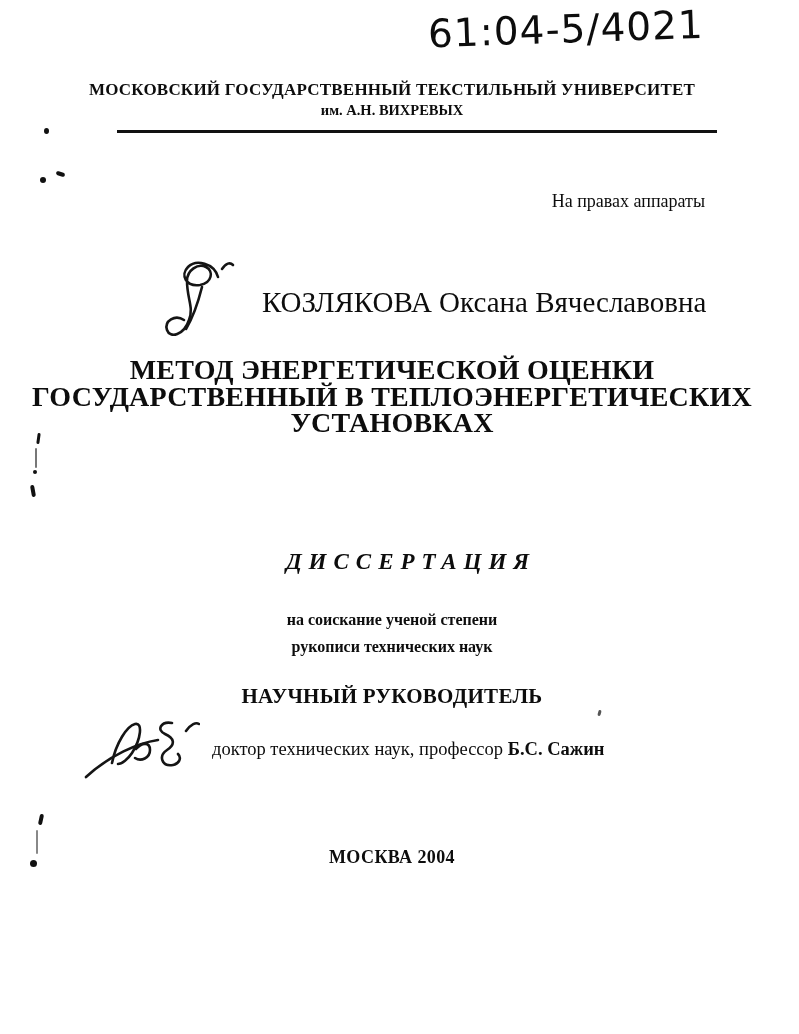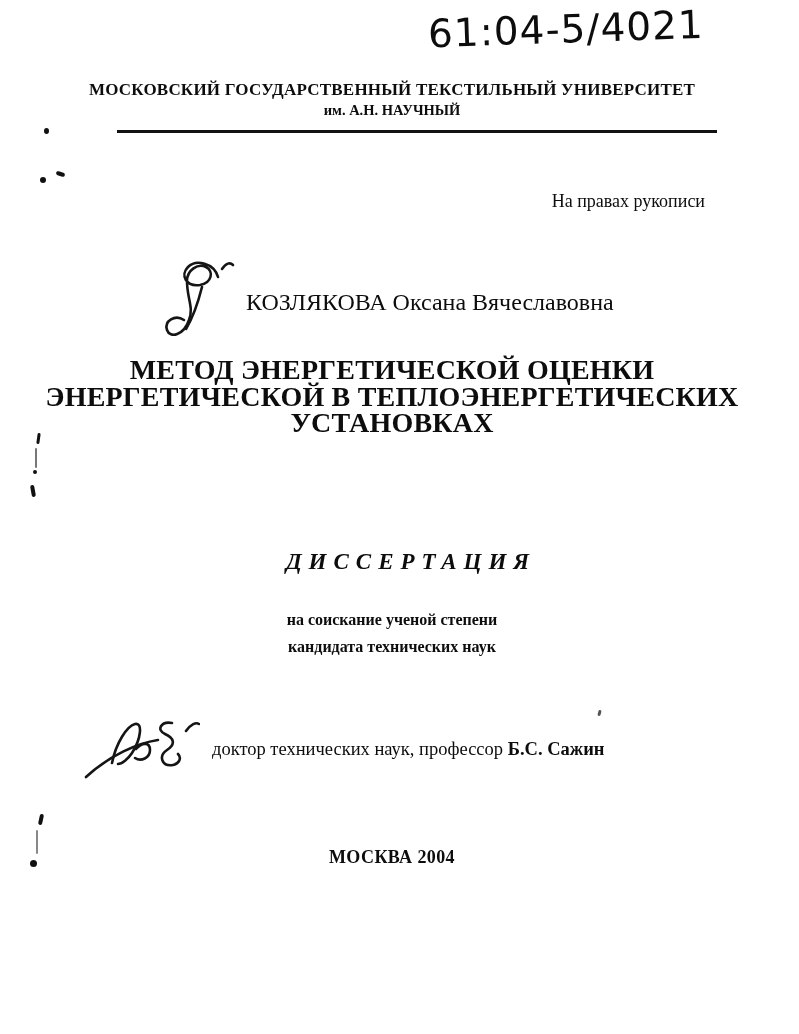--- a/index.html
+++ b/index.html
@@ -22,21 +22,21 @@
     letter-spacing:1px;
     transform:rotate(-2deg);
     white-space:nowrap;
   }
   .univ{top:79px;font-weight:bold;}
   .univ-l1{font-size:17px;letter-spacing:.2px;line-height:22px;}
   .univ-l2{font-size:14.5px;line-height:19px;}
   .rule{left:117px;top:130px;width:600px;height:3px;background:#121212;}
   .manuscript{right:94px;top:191px;font-size:18px;}
   .author-row{left:158px;top:256px;display:flex;align-items:center;height:92px;}
-  .author-name{font-size:24px;margin-left:10px;white-space:nowrap;}
+  .author-name{font-size:29px;margin-left:26px;white-space:nowrap;}
   .title{top:357px;font-weight:bold;font-size:28px;line-height:26.5px;letter-spacing:.2px;}
   .specialty{top:493px;font-size:18px;}
   .doctype{top:549px;font-weight:bold;font-size:23px;letter-spacing:7px;padding-left:19px;font-style:italic;}
   .degree{top:606px;font-weight:bold;font-size:16px;line-height:27px;}
   .sup-head{top:684px;font-weight:bold;font-size:21px;letter-spacing:.3px;}
   .sup-row{left:82px;top:710px;display:flex;align-items:center;height:78px;justify-content:space-between;}
   .sup-text{font-size:18.5px;margin-left:12px;white-space:nowrap;}
   .sup-name{font-weight:bold;}
   .city{top:847px;font-size:18px;letter-spacing:.4px;font-weight:bold;}
   
@@ -46,52 +46,53 @@
 </style>
 </head>
 <body>
 
 <div class="page">
 
   <div class="abs catalog">61:04-5/4021</div>
 
   <div class="abs centered univ">
     <div class="univ-l1">МОСКОВСКИЙ ГОСУДАРСТВЕННЫЙ ТЕКСТИЛЬНЫЙ УНИВЕРСИТЕТ</div>
-    <div class="univ-l2">им. А.Н. НАУЧНЫЙ</div>
+    <div class="univ-l2">им. А.Н. ВИХРЕВЫХ</div>
   </div>
 
   <div class="abs rule"></div>
 
-  <div class="abs manuscript">На правах рукописи</div>
+  <div class="abs manuscript">На правах аппараты</div>
 
   <div class="abs author-row">
     <span>
       <svg class="sig" width="78" height="90" viewBox="0 0 78 90" fill="none" stroke="#151515" stroke-width="2.6" stroke-linecap="round">
         <path d="M60 20 C56 6 38 2 30 10 C22 18 28 30 42 28 C54 26 56 14 48 10 C40 6 29 13 29 24 C29 42 36 50 31 63 C26 78 12 82 9 73 C6 64 17 57 26 63"></path>
         <path d="M44 30 C40 46 34 62 28 72"></path>
         <path d="M64 12 C68 6 72 5 75 8"></path>
       </svg>
     </span>
     <span class="author-name">КОЗЛЯКОВА Оксана Вячеславовна</span>
   </div>
 
   <div class="abs centered title">
     <div>МЕТОД ЭНЕРГЕТИЧЕСКОЙ ОЦЕНКИ</div>
-    <div>ЭНЕРГЕТИЧЕСКОЙ В ТЕПЛОЭНЕРГЕТИЧЕСКИХ</div>
+    <div>ГОСУДАРСТВЕННЫЙ В ТЕПЛОЭНЕРГЕТИЧЕСКИХ</div>
     <div>УСТАНОВКАХ</div>
   </div>
 
 
   <div class="abs centered doctype">ДИССЕРТАЦИЯ</div>
 
   <div class="abs centered degree">
     <div>на соискание ученой степени</div>
-    <div>кандидата технических наук</div>
+    <div>рукописи технических наук</div>
   </div>
 
+  <div class="abs centered sup-head">НАУЧНЫЙ РУКОВОДИТЕЛЬ</div>
 
   <div class="abs sup-row">
     <span>
       <svg class="sig" width="118" height="72" viewBox="0 0 118 72" fill="none" stroke="#151515" stroke-width="2.6" stroke-linecap="round">
         <path d="M4 64 C28 42 56 30 76 27"></path>
         <path d="M30 50 C34 30 45 13 53 11 C61 9 59 26 50 40 C46 46 40 51 36 51"></path>
         <path d="M54 36 C60 29 68 29 68 37 C68 45 59 49 53 45"></path>
         <path d="M90 10 C79 8 74 17 83 21 C92 25 94 31 85 37 C76 43 80 54 91 52 C97 51 100 45 96 41"></path>
         <path d="M104 18 C109 11 114 9 117 11"></path>
       </svg>

